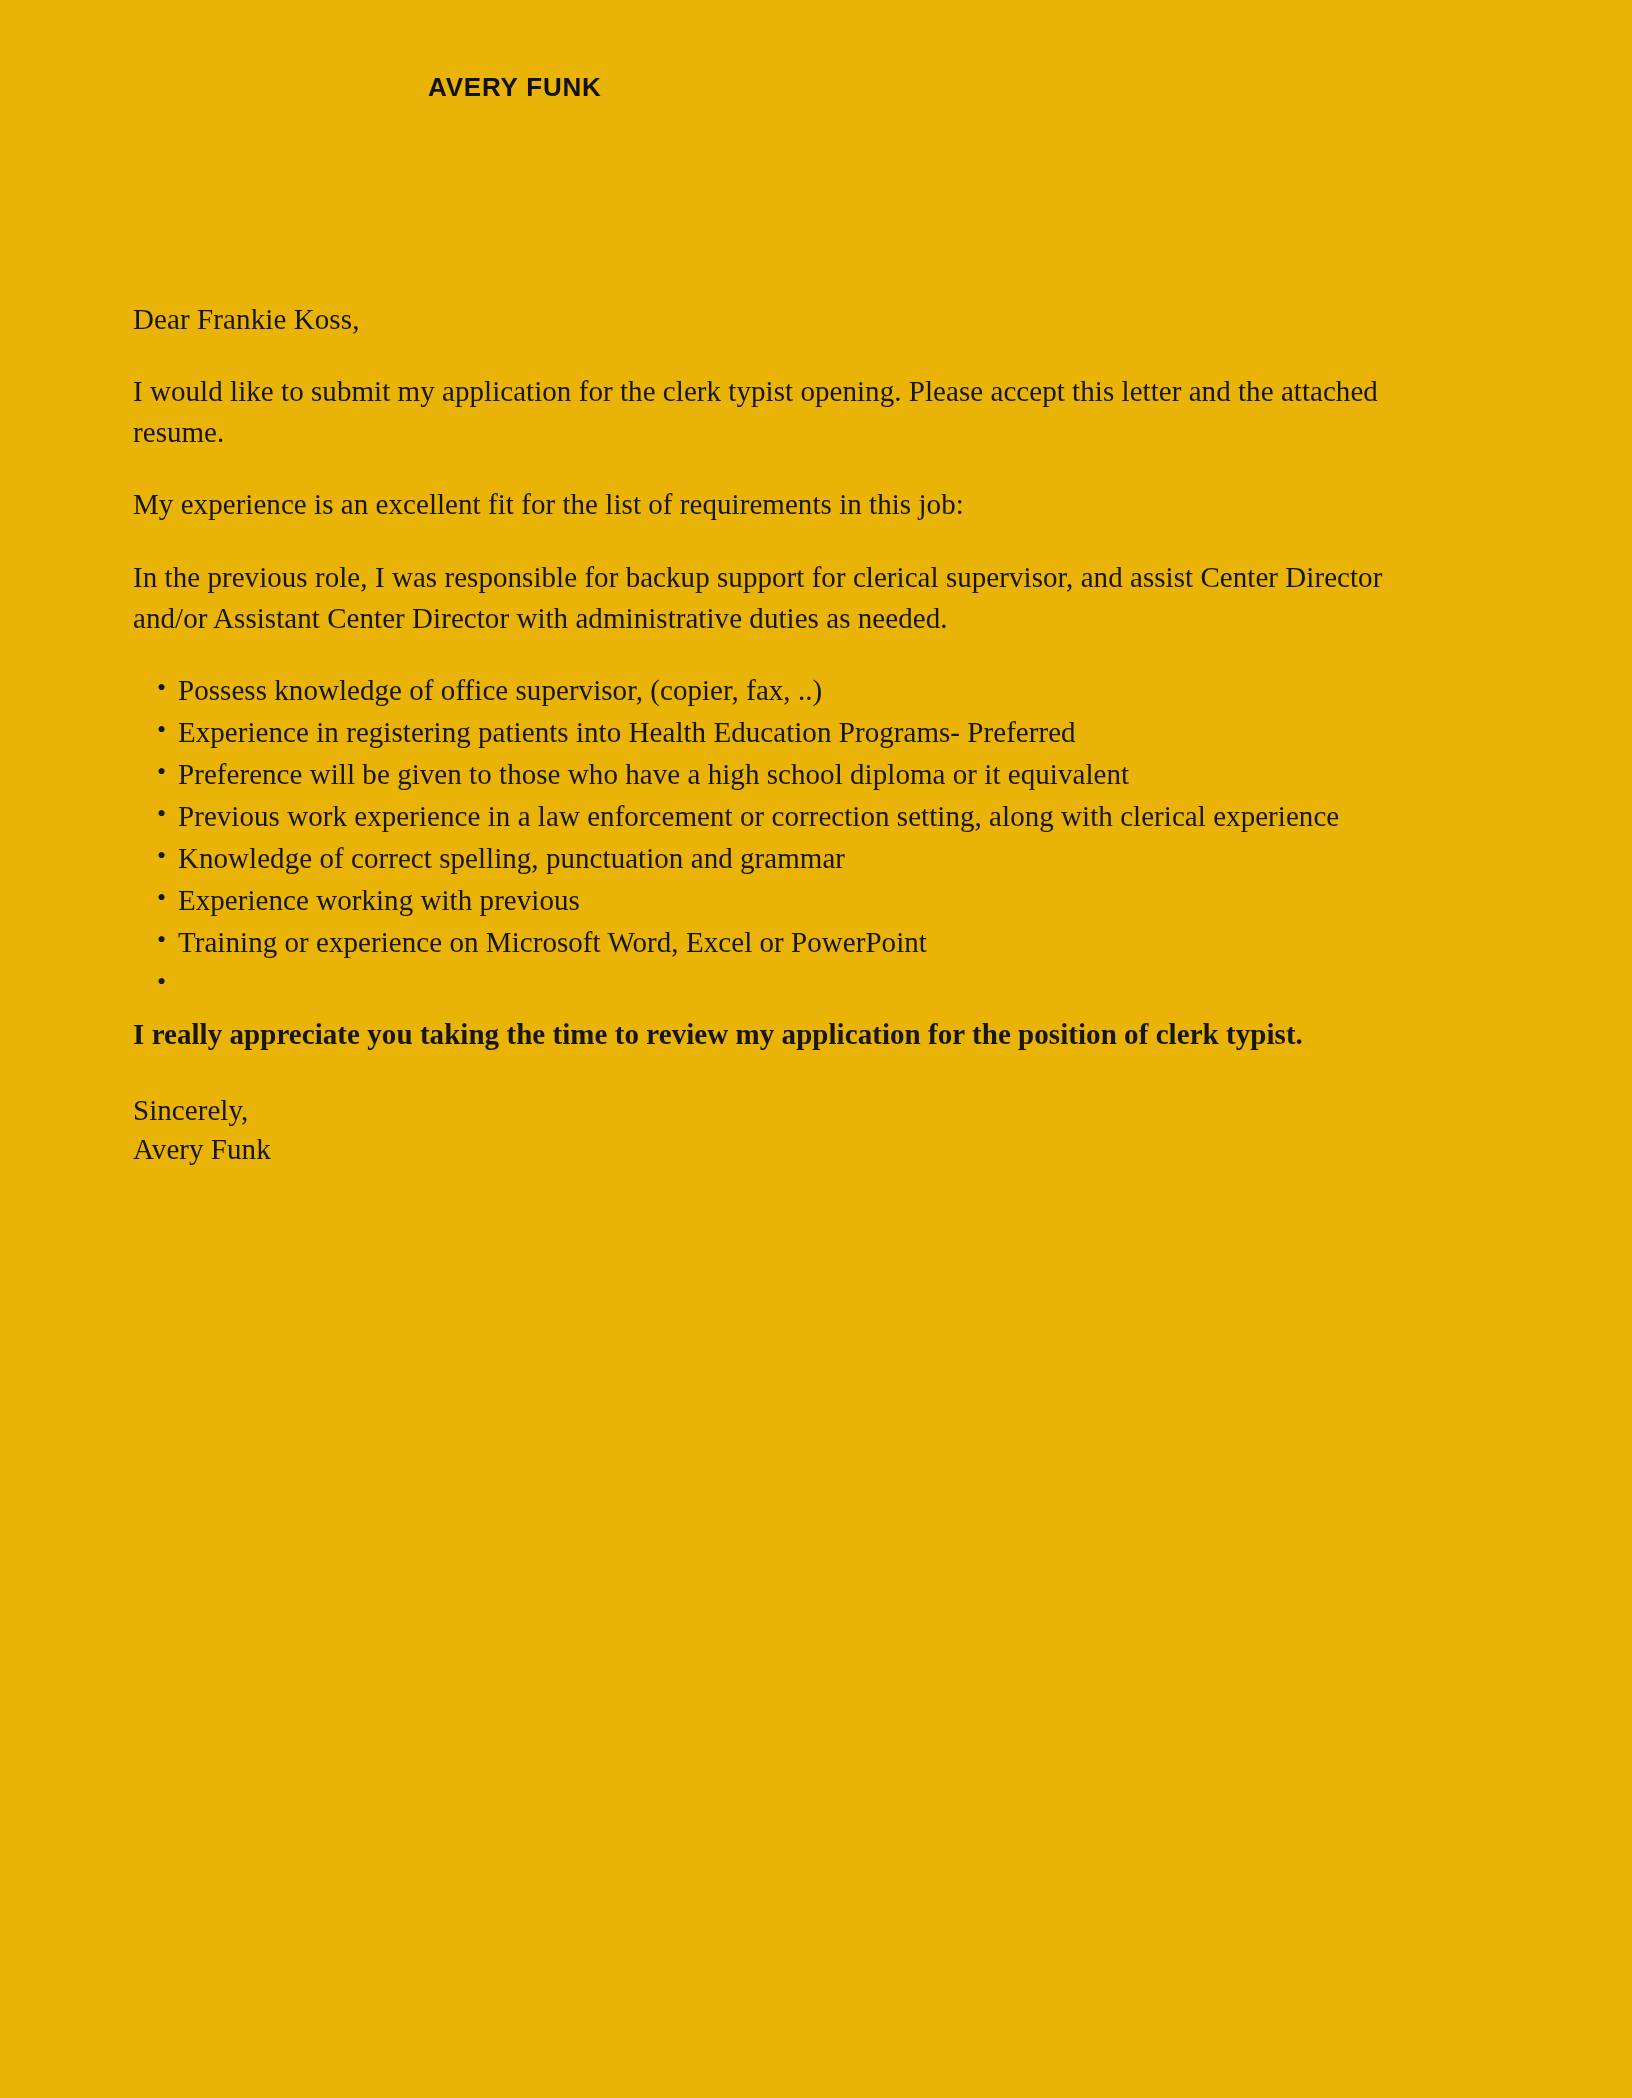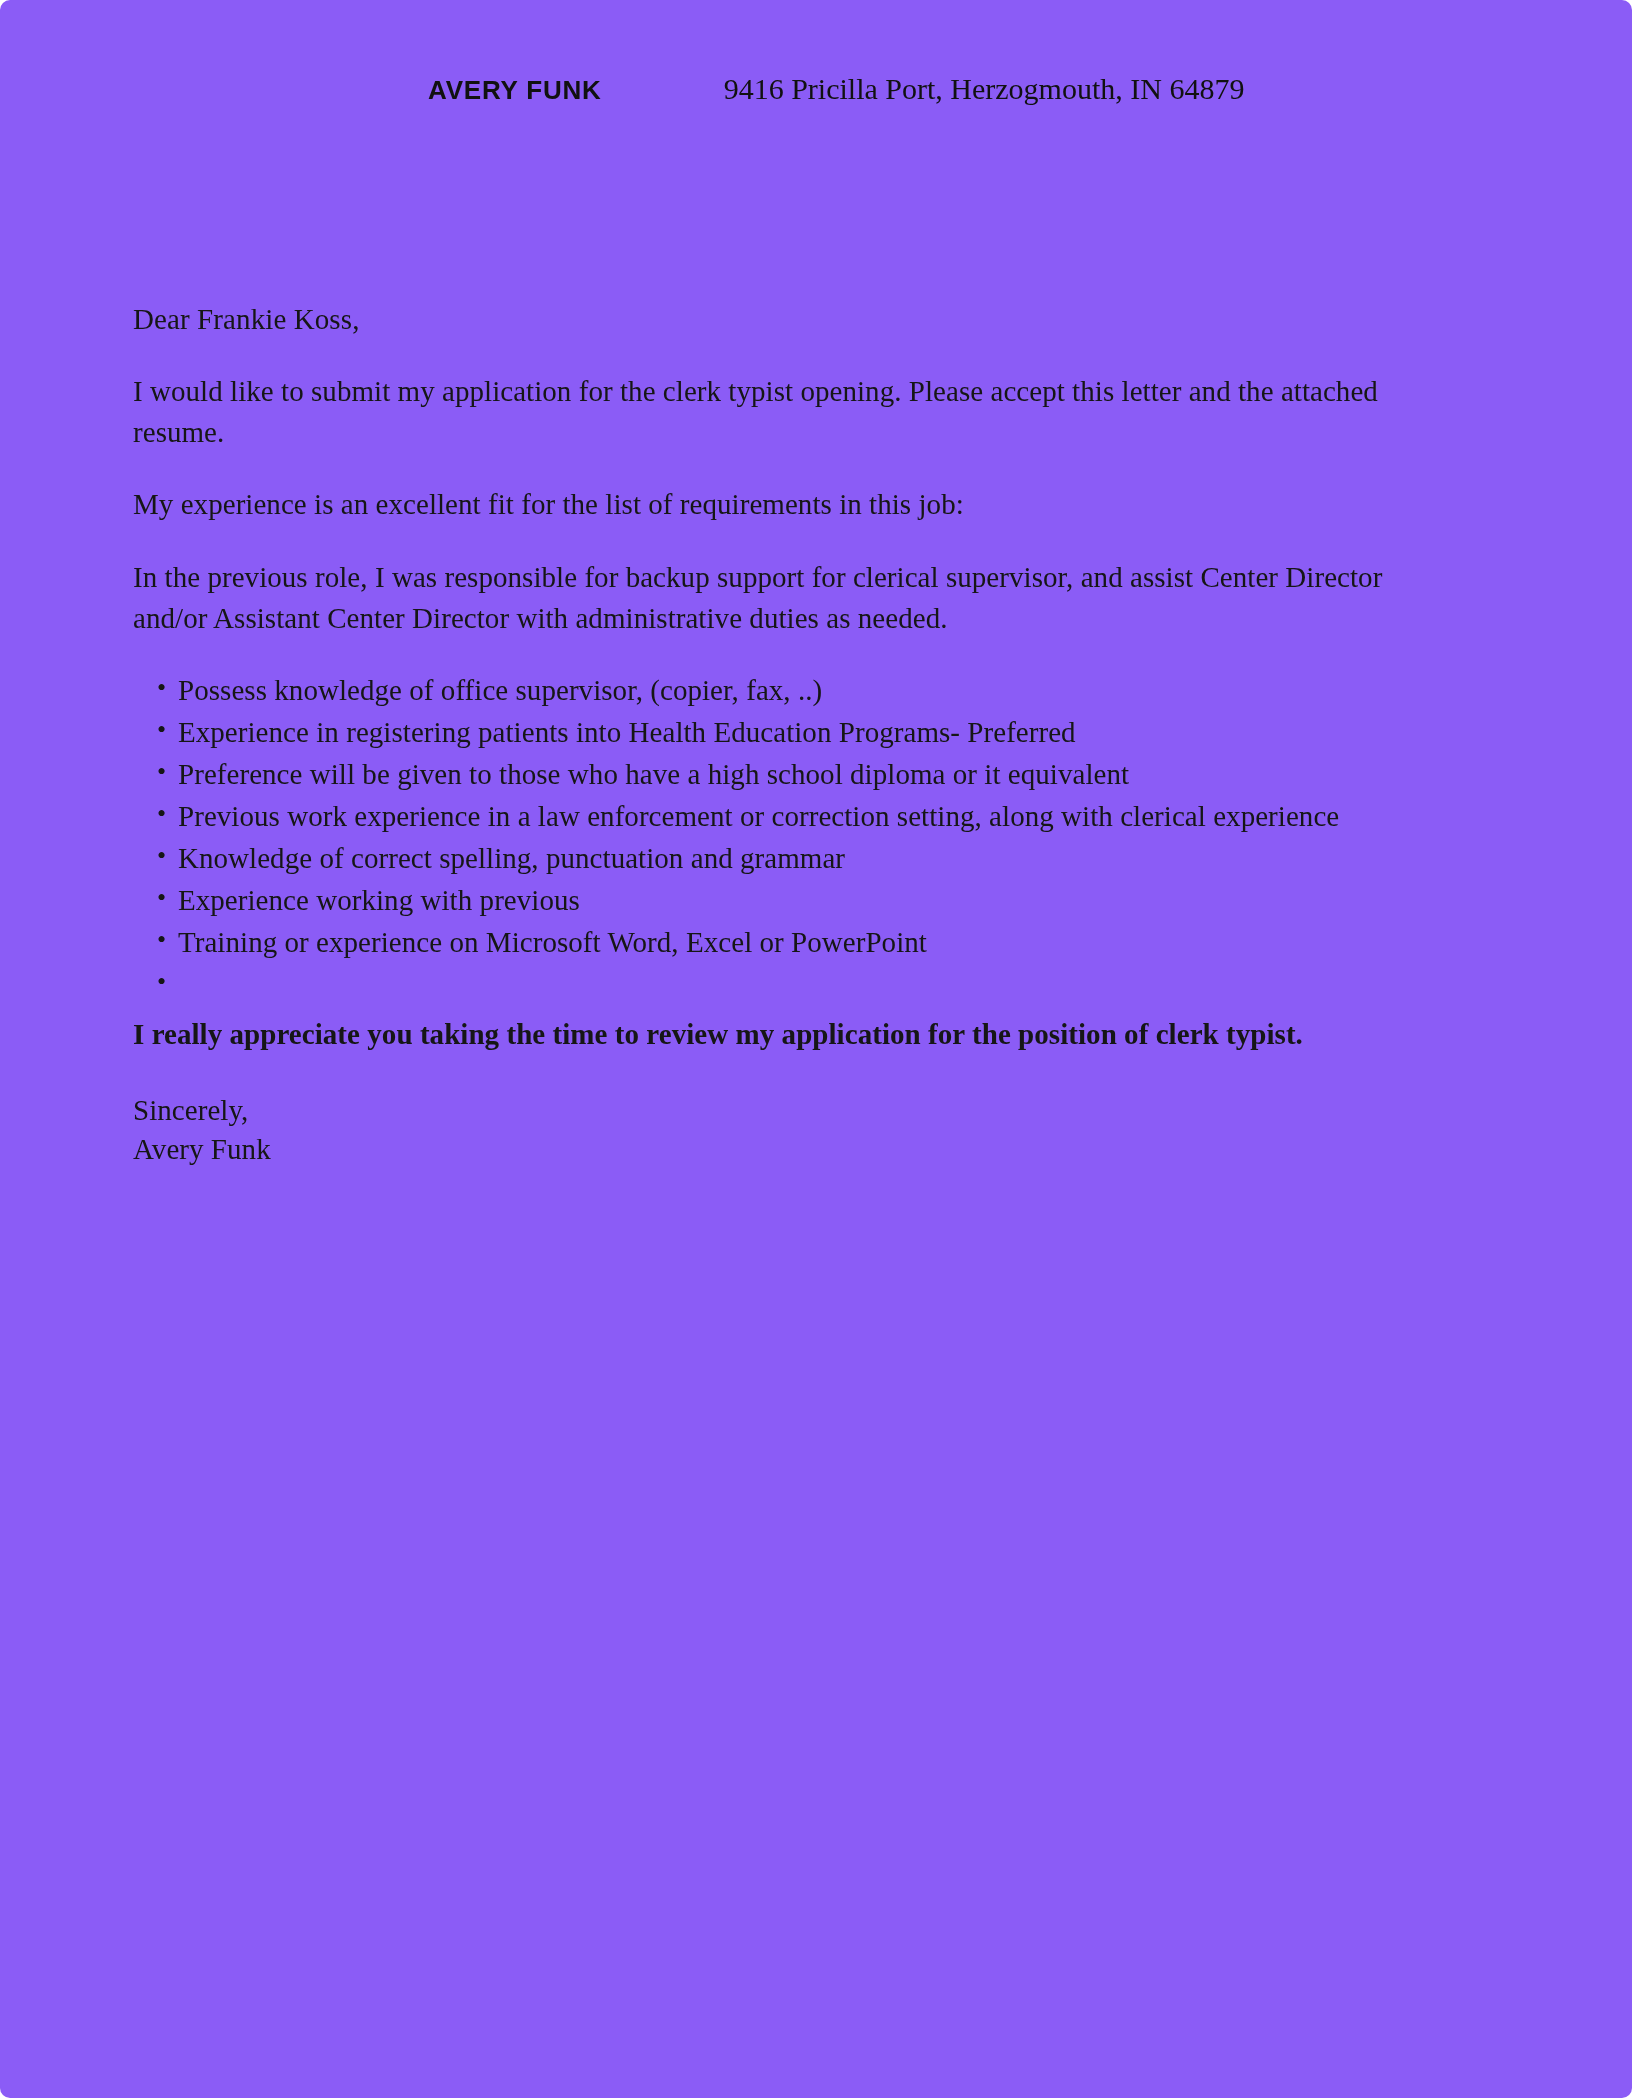--- a/index.html
+++ b/index.html
@@ -13,22 +13,21 @@
     height: 2098px;
     position: relative;
     font-family: "Liberation Serif", "DejaVu Serif", serif;
     color: #161616;
     overflow: hidden;
   }
 
   .page {
     position: absolute;
     inset: 0;
-    background: #8b5cf6;
-    border-radius: 10px;
+    background: #eab308;
   }
 
   
   .letter-header {
     position: absolute;
     top: 72px;
     left: 133px;
     right: 133px;
     height: 48px;
     display: flex;
@@ -121,21 +120,20 @@
     letter-spacing: 0.05px;
   }
 </style>
 </head>
 <body>
 
 <div class="page">
 
   <div class="letter-header">
     <div class="sender-name">AVERY FUNK</div>
-    <div class="sender-address">9416 Pricilla Port, Herzogmouth, IN 64879</div>
   </div>
 
   <div class="letter-body">
 
     <p class="salutation">Dear Frankie Koss,</p>
 
     <p class="body-paragraph">I would like to submit my application for the clerk typist opening. Please accept this letter and the attached resume.</p>
 
     <p class="body-paragraph">My experience is an excellent fit for the list of requirements in this job:</p>
 

